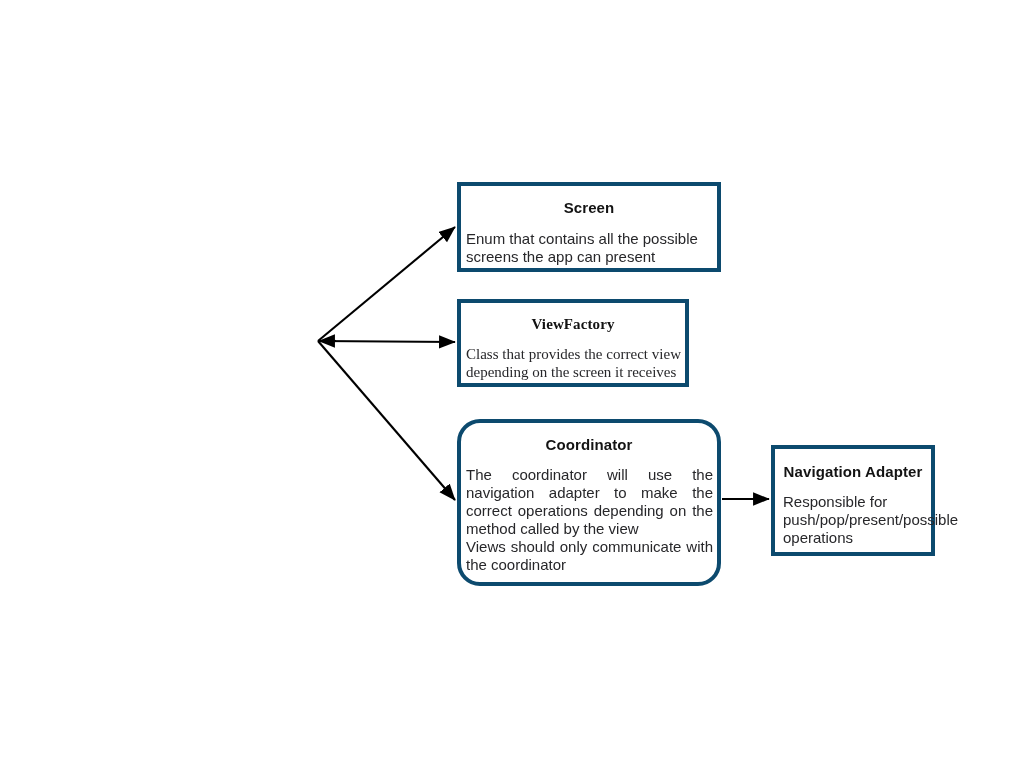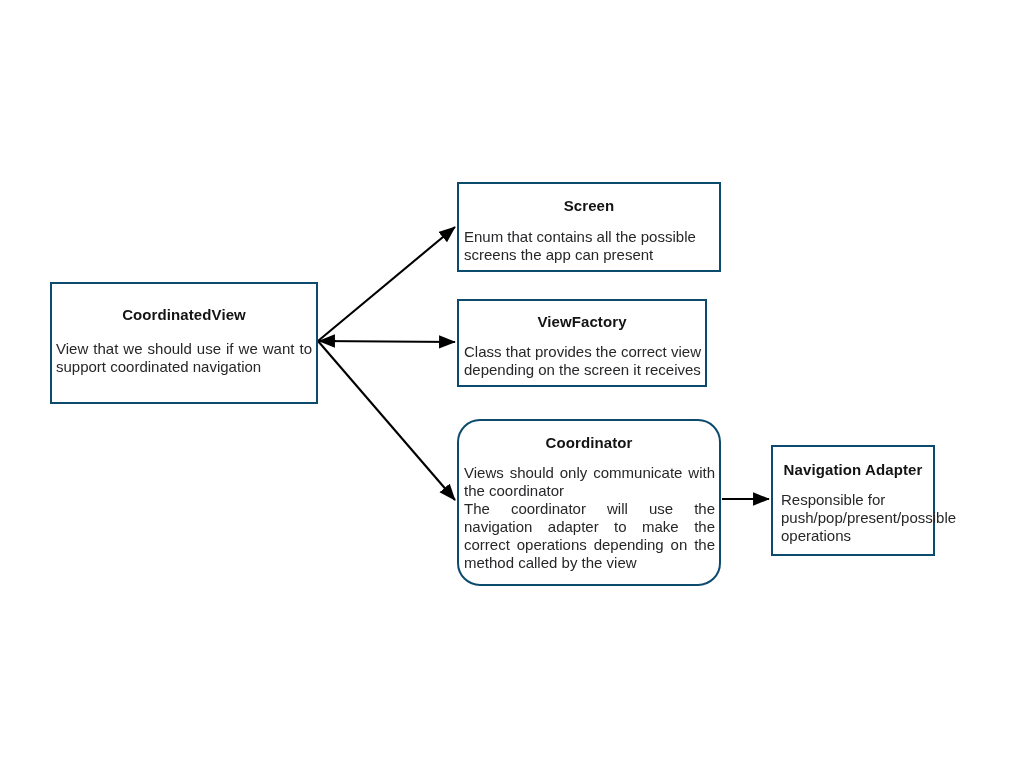--- a/index.html
+++ b/index.html
@@ -25,21 +25,21 @@
     left: 0;
     top: 0;
     width: 1024px;
     height: 768px;
     pointer-events: none;
   }
   .node {
     position: absolute;
     box-sizing: border-box;
     background: #ffffff;
-    border: 2px solid #0c4a6e;
+    border: 4px solid #0c4a6e;
     padding: 0;
   }
   .node-title {
     display: block;
     text-align: center;
     font-weight: bold;
     color: #131313;
     font-size: 15px;
     line-height: 18px;
     letter-spacing: 0.1px;
@@ -63,21 +63,21 @@
   #node-coordinated-view .node-title { margin: 22px 0 0 0; }
   #node-coordinated-view .node-body { margin: 16px 4px 0 4px; }
 
   #node-screen {
     left: 457px; top: 182px; width: 264px; height: 90px;
   }
   #node-screen .node-title { margin: 13px 0 0 0; }
   #node-screen .node-body { margin: 13px 4px 0 5px; }
 
   #node-view-factory {
-    left: 457px; top: 299px; width: 250px; height: 88px;
+    left: 457px; top: 299px; width: 232px; height: 88px; font-family: Liberation Serif, serif;
   }
   #node-view-factory .node-title { margin: 12px 0 0 0; }
   #node-view-factory .node-body { margin: 12px 4px 16px 5px; }
 
   #node-coordinator {
     left: 457px; top: 419px; width: 264px; height: 167px; border-radius: 23px;
   }
   #node-coordinator .node-title { margin: 13px 0 0 0; }
   #node-coordinator .node-body { margin: 12px 4px 0 5px; }
 
@@ -116,40 +116,36 @@
 
     <g>
       <line x1="318" y1="341" x2="455" y2="500" stroke="#000000" stroke-width="2.1" marker-end="url(#arrowhead)"></line>
     </g>
 
     <g>
       <line x1="722" y1="499" x2="769" y2="499" stroke="#000000" stroke-width="2.1" marker-end="url(#arrowhead)"></line>
     </g>
   </svg>
 
-  <div class="node" id="node-coordinated-view">
-    <span class="node-title">CoordinatedView</span>
-    <span class="node-body just">View that we should use if we want to support coordinated navigation</span>
-  </div>
 
   <div class="node" id="node-screen">
     <span class="node-title">Screen</span>
     <span class="node-body left">Enum that contains all the possible screens the app can present</span>
   </div>
 
   <div class="node" id="node-view-factory">
     <span class="node-title">ViewFactory</span>
     <span class="node-body just">Class that provides the correct view depending on the screen it receives</span>
   </div>
 
   <div class="node" id="node-coordinator">
     <span class="node-title">Coordinator</span>
     <div class="node-body">
+      <p class="just">The coordinator will use the navigation adapter to make the correct operations depending on the method called by the view</p>
       <p class="just">Views should only communicate with the coordinator</p>
-      <p class="just">The coordinator will use the navigation adapter to make the correct operations depending on the method called by the view</p>
     </div>
   </div>
 
   <div class="node" id="node-navigation-adapter">
     <span class="node-title">Navigation Adapter</span>
     <span class="node-body left">Responsible for push/pop/present/possible operations</span>
   </div>
 
 </div>
 

